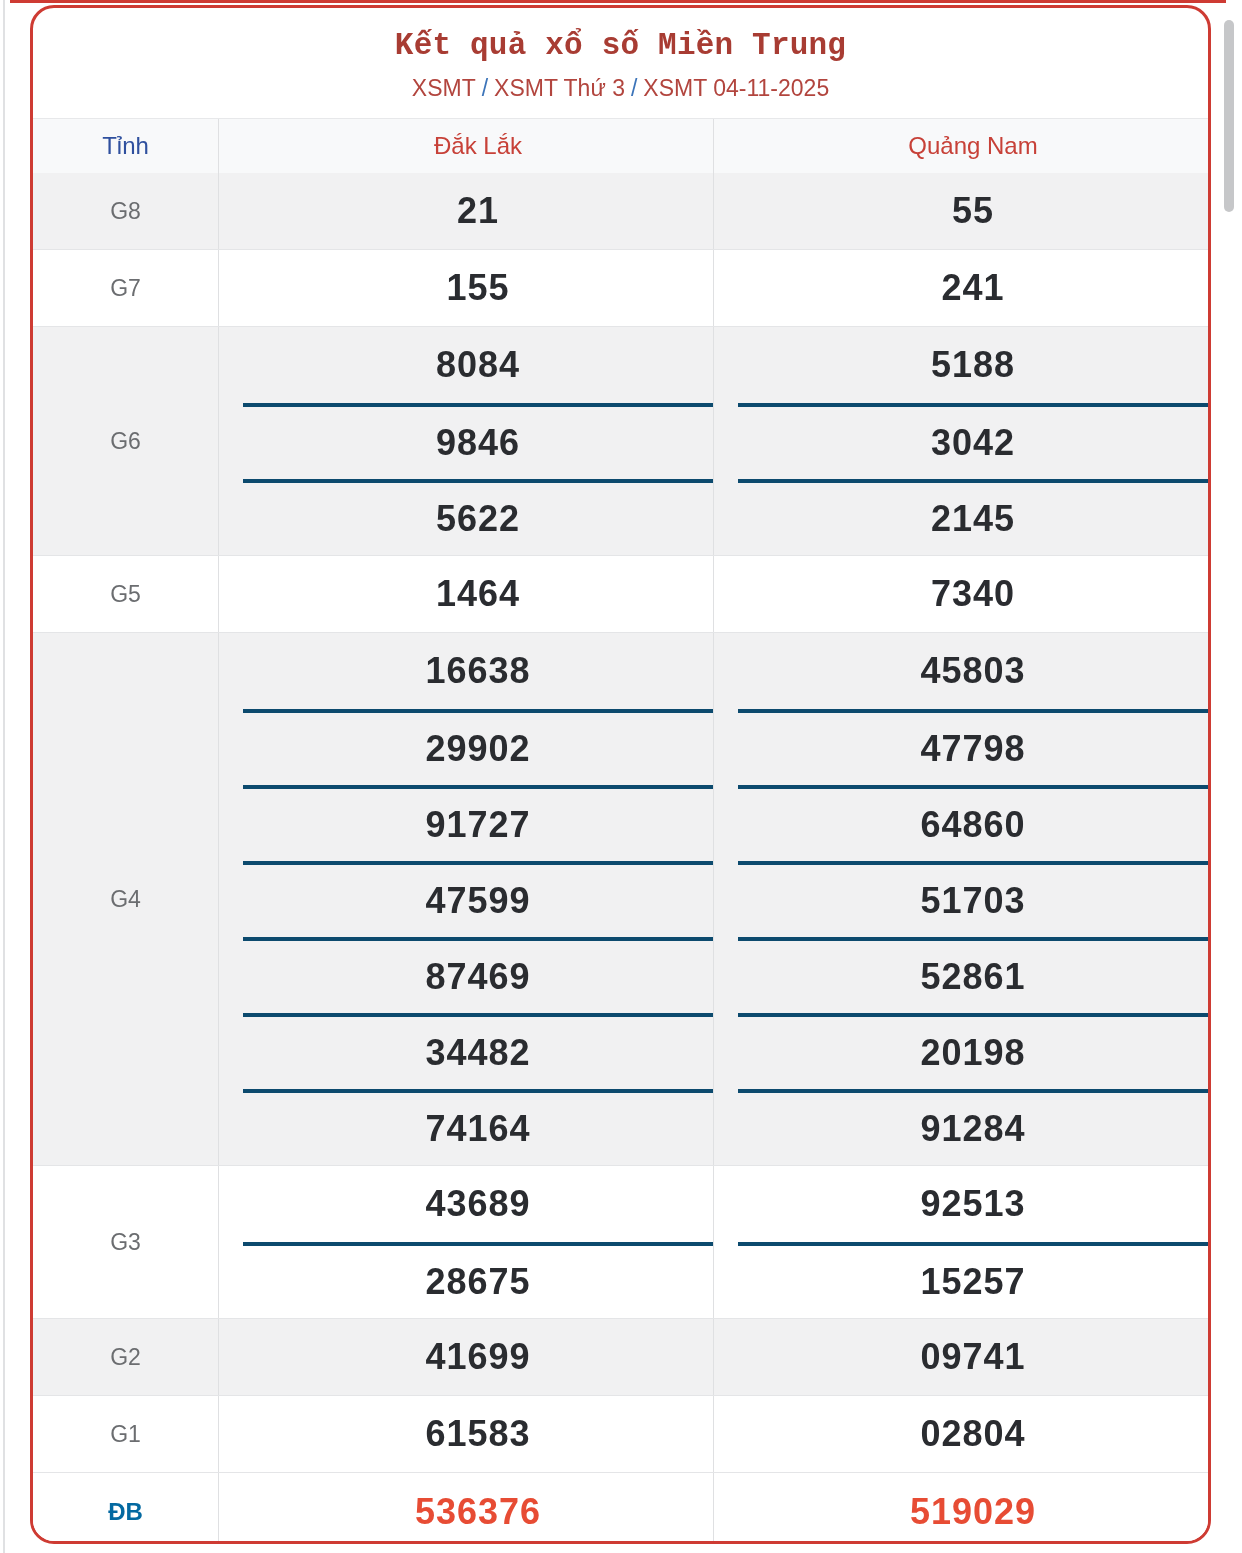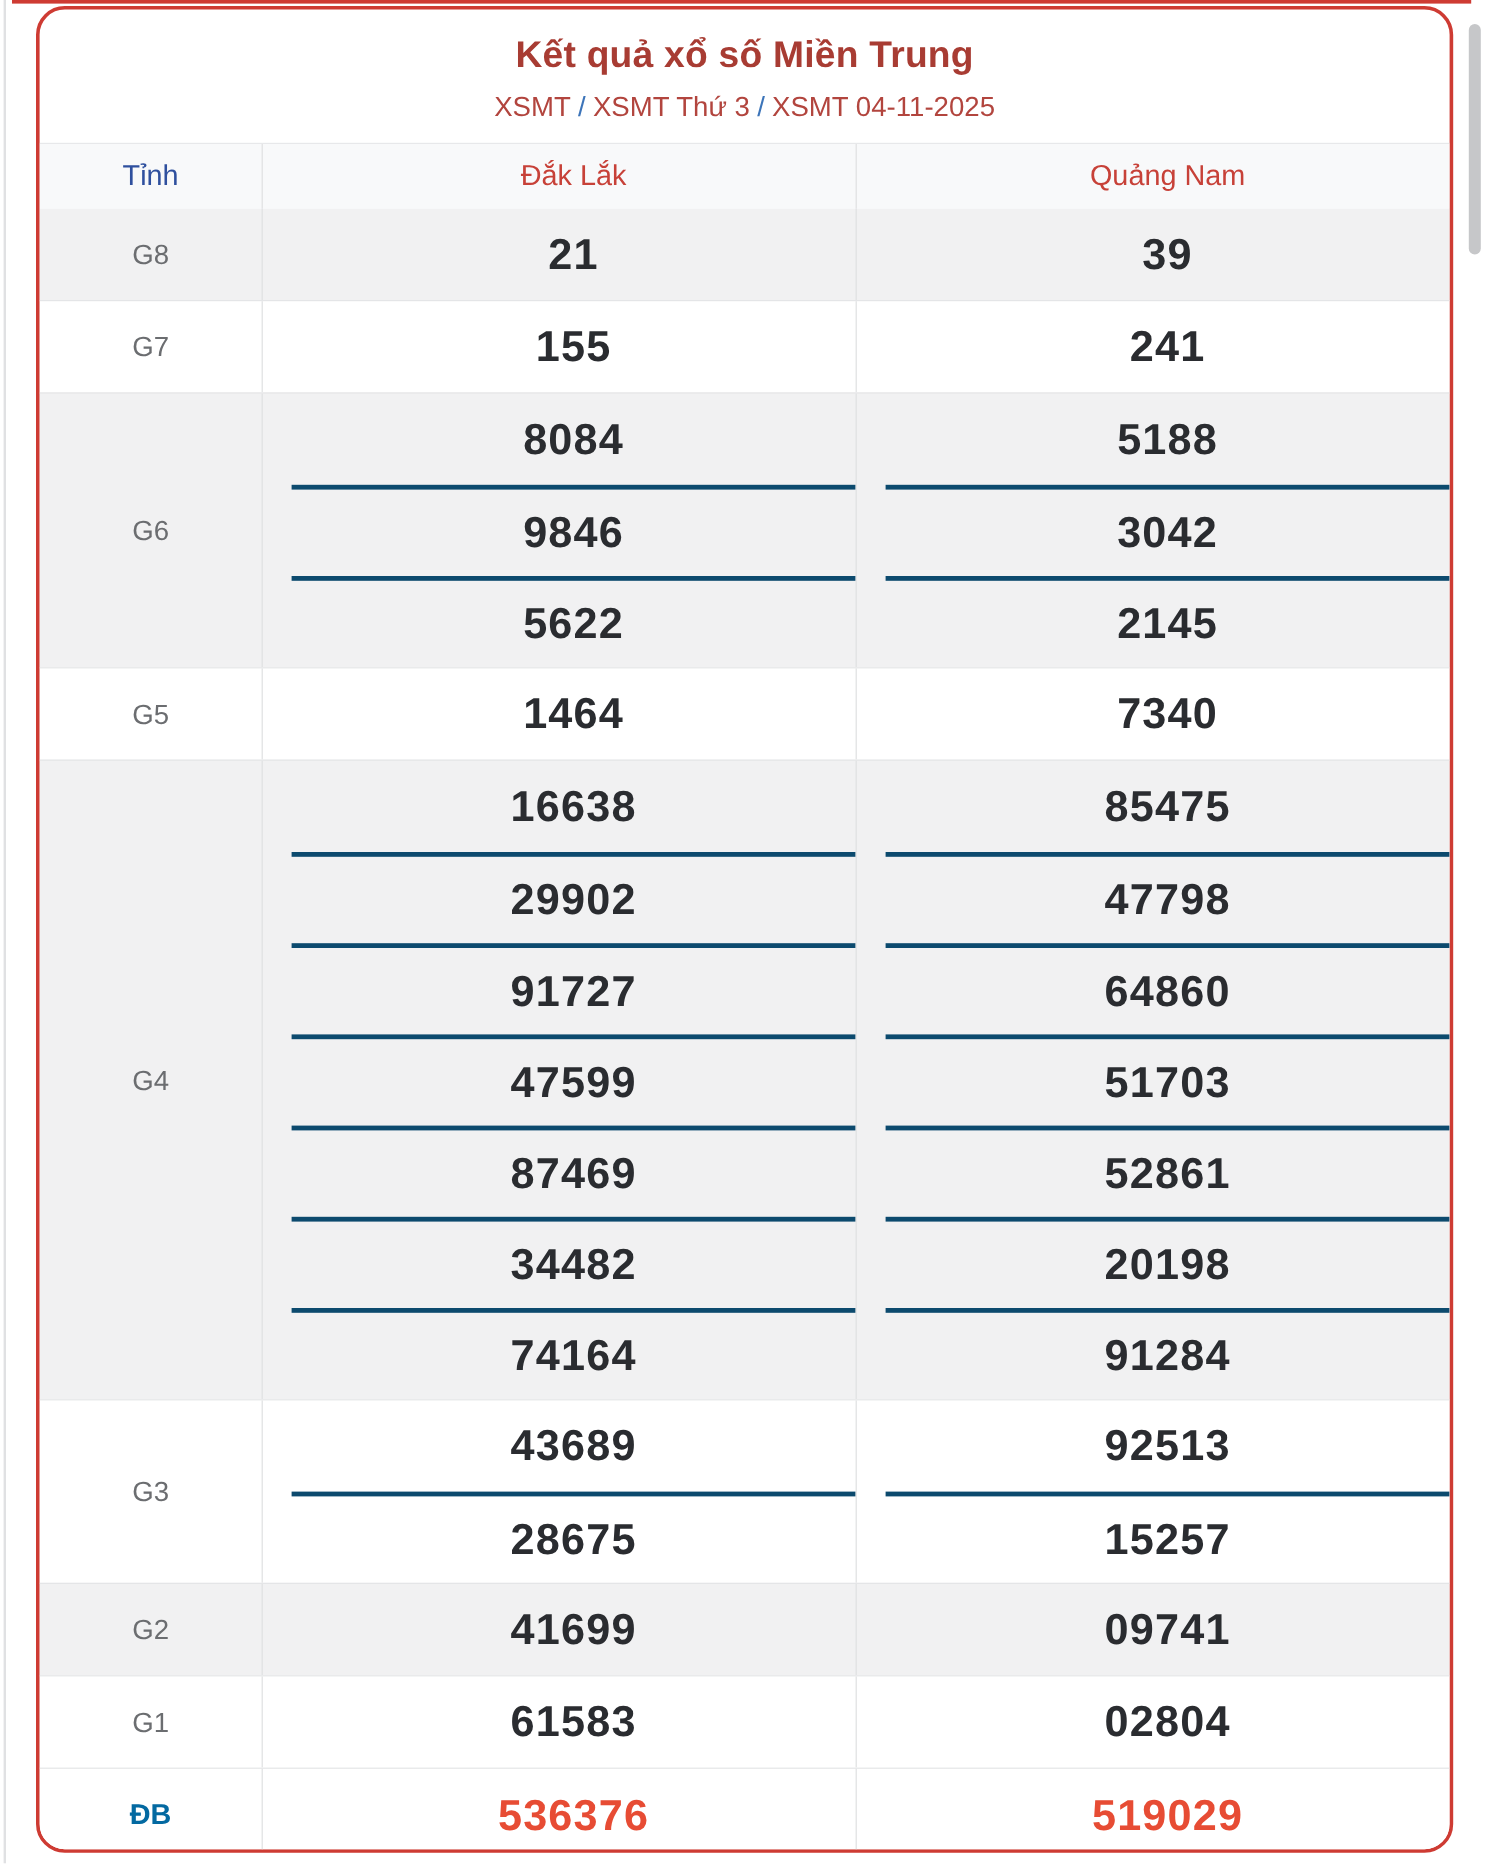--- a/index.html
+++ b/index.html
@@ -33,21 +33,21 @@
     position: absolute; left: 30px; top: 5px; width: 1181px; height: 1539px;
     background: #ffffff;
     border: 3px solid #ce3b33;
     border-radius: 24px;
     overflow: hidden;
     display: flex; flex-direction: column;
   }
 
   .card-header { padding: 20px 10px 16px; text-align: center; }
   .page-title {
-    color: #a83c33; font-size: 31px; font-weight: bold; letter-spacing: 0.2px;
+    color: #a83c33; font-size: 31px; font-weight: bold; letter-spacing: 0.2px; font-family: Liberation Mono, monospace;
   }
   .breadcrumb { margin-top: 12px; font-size: 23px; font-weight: 500; }
   .breadcrumb .crumb { color: #b2453e; cursor: pointer; }
   .breadcrumb .sep { color: #3c74b9; padding: 0 6px; }
 
   .results-table {
     flex: 1; display: flex; flex-direction: column;
     border-top: 1px solid #e7e8ea;
   }
 
@@ -114,21 +114,21 @@
       <div class="value-col">Đắk Lắk</div>
       <div class="value-col">Quảng Nam</div>
     </div>
     <div style="display:contents">
   <div class="row-group shaded">
     <div class="label-cell">G8</div>
     <div class="value-col col-daklak">
             <div class="value">21</div>
           </div>
     <div class="value-col col-quangnam">
-            <div class="value">39</div>
+            <div class="value">55</div>
           </div>
   </div>
 
   <div class="row-group">
     <div class="label-cell">G7</div>
     <div class="value-col col-daklak">
             <div class="value">155</div>
           </div>
     <div class="value-col col-quangnam">
             <div class="value">241</div>
@@ -164,21 +164,21 @@
     <div class="value-col col-daklak">
             <div class="value">16638</div>
             <div class="value">29902</div>
             <div class="value">91727</div>
             <div class="value">47599</div>
             <div class="value">87469</div>
             <div class="value">34482</div>
             <div class="value">74164</div>
           </div>
     <div class="value-col col-quangnam">
-            <div class="value">85475</div>
+            <div class="value">45803</div>
             <div class="value">47798</div>
             <div class="value">64860</div>
             <div class="value">51703</div>
             <div class="value">52861</div>
             <div class="value">20198</div>
             <div class="value">91284</div>
           </div>
   </div>
 
   <div class="row-group">

